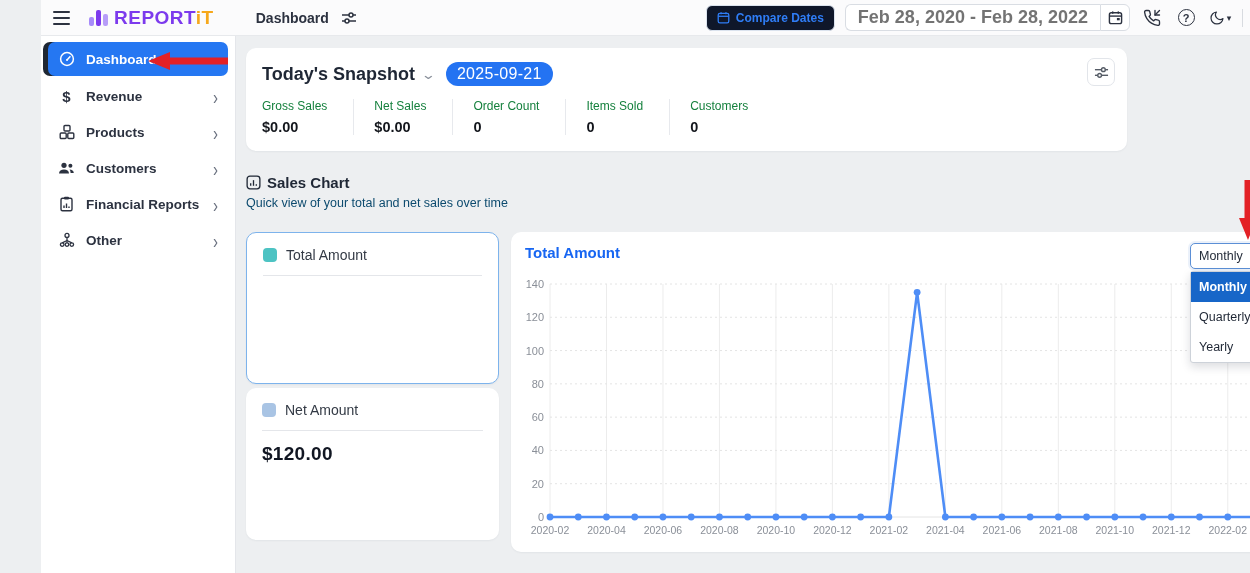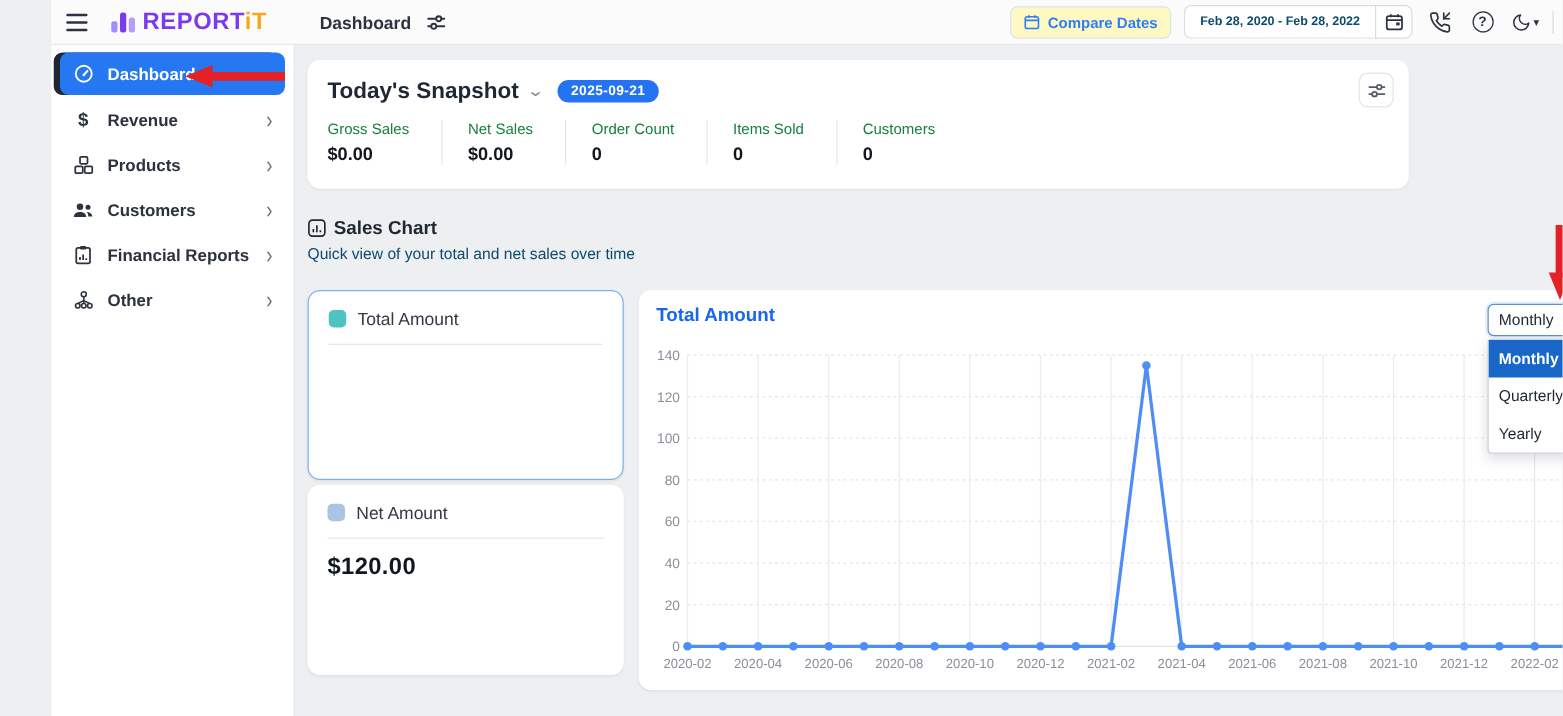--- a/index.html
+++ b/index.html
@@ -15,23 +15,23 @@
   .logo-bars i { display:block; width:5px; border-radius:2px; }
   .logo-bars i:nth-child(1){ height:9px;  background:#a78bfa; }
   .logo-bars i:nth-child(2){ height:16px; background:#7c3aed; }
   .logo-bars i:nth-child(3){ height:12px; background:#b79df8; }
   .logo-text { font-size:19px; font-weight:800; letter-spacing:.5px; line-height:20px; }
   .logo-text .p1 { color:#7c3aed; }
   .logo-text .p2 { color:#f6a81c; }
   .page-title { margin-left:42px; font-size:14px; font-weight:700; color:#2c3240; }
   .title-sliders { margin-left:8px; }
   .topbar-right { margin-left:auto; display:flex; align-items:center; margin-right:14px; gap:10px; }
-  .btn-compare { display:flex; align-items:center; gap:6px; height:26px; padding:0 10px; background:#fef9c3; border:1px solid #dbe3ee; border-radius:6px; color:#2f7df6; font-size:12px; font-weight:700; cursor:pointer; }
+  .btn-compare { display:flex; align-items:center; gap:6px; height:26px; padding:0 10px; background:#0f172a; border:1px solid #dbe3ee; border-radius:6px; color:#2f7df6; font-size:12px; font-weight:700; cursor:pointer; }
   .date-group { display:flex; align-items:stretch; height:27px; }
-  .date-input { display:flex; align-items:center; padding:0 12px; background:#fff; border:1px solid #d9dde3; border-right:none; border-radius:6px 0 0 6px; font-size:10px; font-weight:600; color:#0c4a6e; }
+  .date-input { display:flex; align-items:center; padding:0 12px; background:#fff; border:1px solid #d9dde3; border-right:none; border-radius:6px 0 0 6px; font-size:18px; font-weight:600; color:#737373; }
   .date-cal-btn { display:flex; align-items:center; justify-content:center; width:30px; background:#fff; border:1px solid #d9dde3; border-radius:0 6px 6px 0; cursor:pointer; }
   .top-icon { display:flex; align-items:center; justify-content:center; width:24px; height:24px; cursor:pointer; color:#2c3240; }
   .help-circle { width:17px; height:17px; border:1.6px solid #2c3240; border-radius:50%; display:flex; align-items:center; justify-content:center; font-size:11px; font-weight:700; color:#2c3240; }
   .moon-wrap { display:flex; align-items:center; gap:2px; }
   .caret-sm { font-size:9px; color:#2c3240; }
   .v-divider { width:1px; height:18px; background:#d8dbe0; }
 
   
   .sidebar { position:absolute; left:0; top:36px; width:195px; bottom:0; background:#fff; border-right:1px solid #e4e6ea; z-index:20; }
   .side-item { position:relative; display:flex; align-items:center; height:32px; margin:4px 7px; padding:0 10px; border-radius:7px; color:#2c3240; font-size:13.5px; font-weight:600; cursor:pointer; }
@@ -41,21 +41,21 @@
   .side-item.active .icn { color:#fff; }
   .dollar { font-size:15px; font-weight:600; }
 
   
   .content { position:absolute; left:195px; top:36px; right:0; bottom:0; background:#edeff1; }
 
   .snapshot-card { position:absolute; left:10px; top:12px; width:881px; height:103px; background:#fff; border-radius:10px; box-shadow:0 1px 2px rgba(20,30,50,.05); }
   .snap-head { display:flex; align-items:center; padding:14px 16px 0 16px; }
   .snap-title { font-size:18px; font-weight:700; color:#1f2735; }
   .snap-chev { margin-left:8px; color:#8b919b; font-size:13px; transform:scaleX(1.4); cursor:pointer; }
-  .snap-badge { margin-left:12px; background:#2473f2; color:#fff; font-size:11px; font-weight:700; padding:3px 11px; border-radius:12px; letter-spacing:.3px; }
+  .snap-badge { margin-left:12px; background:#2473f2; color:#fff; font-size:16px; font-weight:400; padding:3px 11px; border-radius:12px; letter-spacing:.3px; }
   .snap-settings { position:absolute; right:12px; top:10px; width:28px; height:28px; border:1px solid #e2e5ea; border-radius:7px; background:#fff; display:flex; align-items:center; justify-content:center; cursor:pointer; }
   .snap-stats { display:flex; margin-top:13px; padding-left:16px; }
   .stat { padding:0 26px 0 20px; }
   .stat:first-child { padding-left:0; }
   .stat + .stat { border-left:1px solid #e7e9ed; }
   .stat .lbl { font-size:12px; color:#15803d; margin-bottom:6px; }
   .stat .val { font-size:14.5px; font-weight:800; color:#13161c; }
 
   .section-head { position:absolute; left:10px; top:138px; }
   .section-title { display:flex; align-items:center; gap:6px; font-size:15px; font-weight:800; color:#1f2735; }

